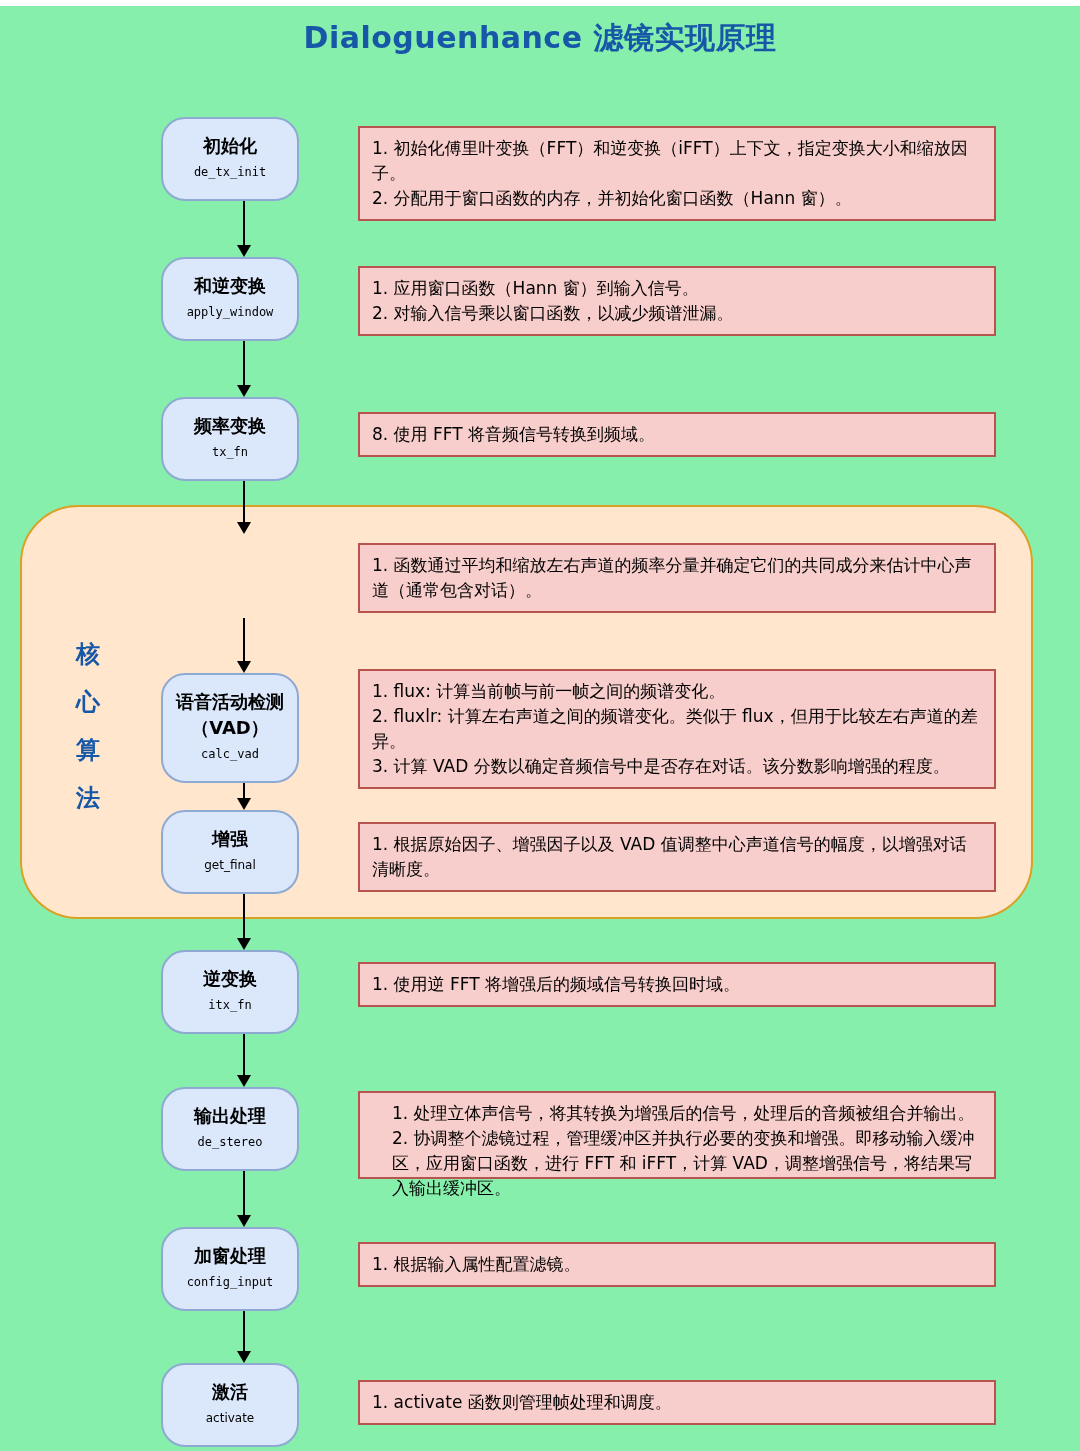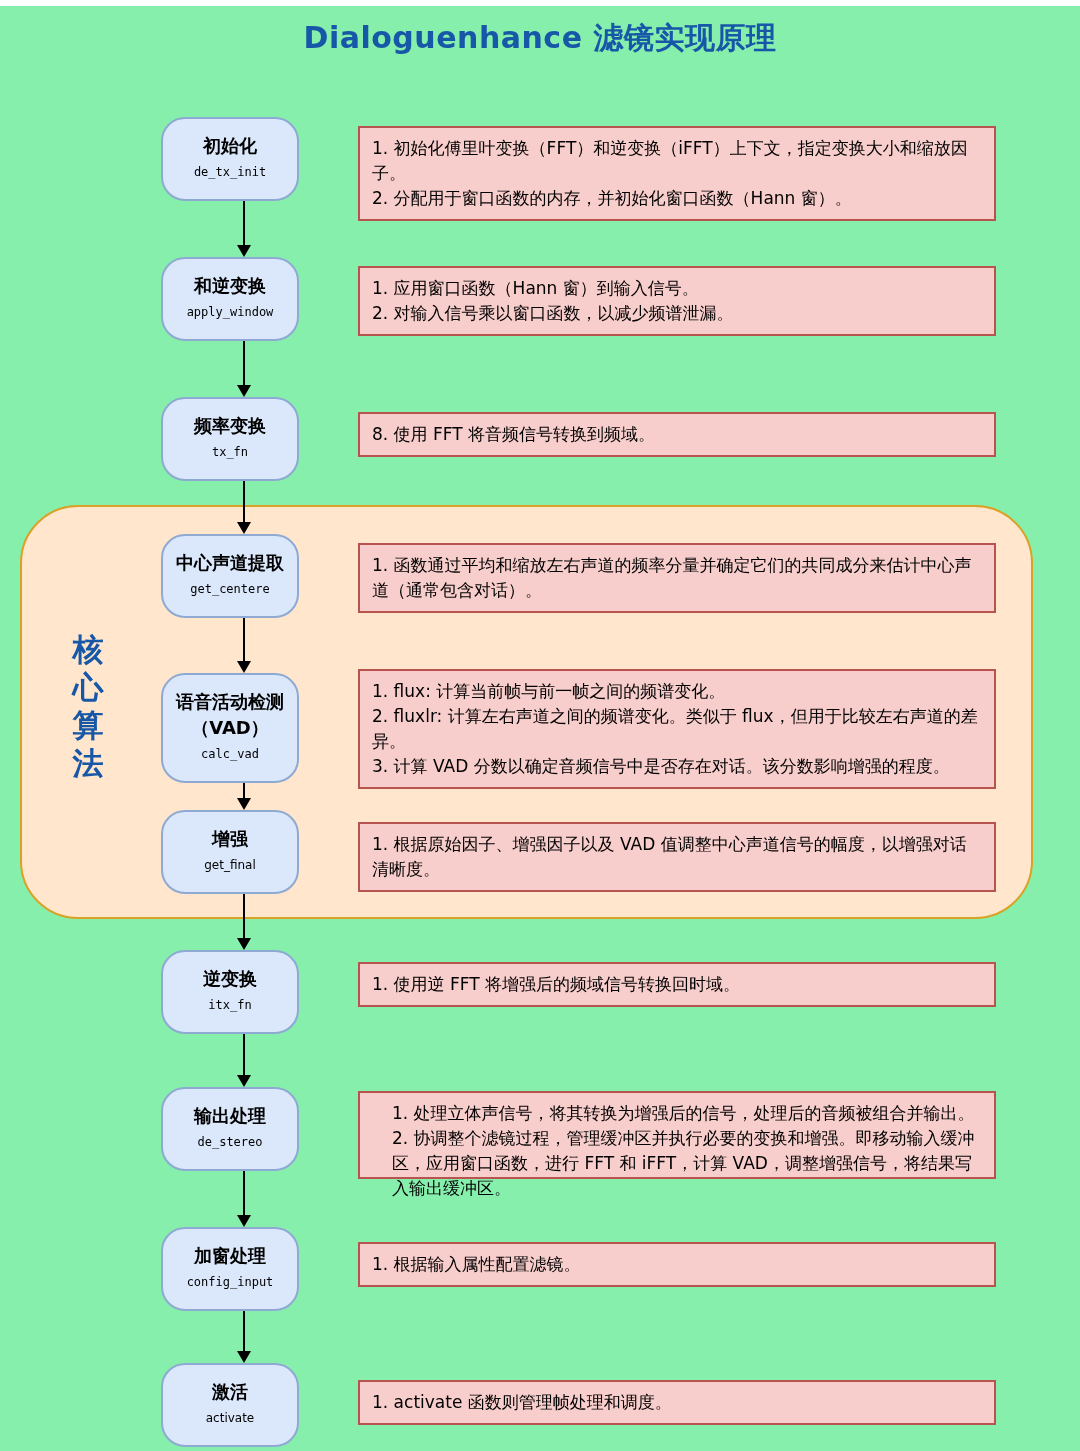--- a/index.html
+++ b/index.html
@@ -22,22 +22,22 @@
     font-size:30px;font-weight:bold;color:var(--accent-blue);letter-spacing:0.5px;
   }
 
   .core-container{
     position:absolute;left:20px;top:499px;width:1013px;height:414px;
     background:var(--container-fill);border:2px solid var(--container-border);
     border-radius:58px;box-sizing:border-box;z-index:0;
   }
   .core-label{
     position:absolute;left:68px;top:624px;width:40px;
-    font-size:31px;font-weight:bold;color:var(--accent-blue);
-    line-height:38px;word-break:break-all;text-align:center;z-index:2;
+    font-size:24px;font-weight:bold;color:var(--accent-blue);
+    line-height:48px;word-break:break-all;text-align:center;z-index:2;
   }
 
   .node{
     position:absolute;left:161px;width:138px;height:84px;box-sizing:border-box;
     background:var(--node-fill);border:2px solid var(--node-border);border-radius:24px;
     display:flex;flex-direction:column;justify-content:center;align-items:center;
     z-index:2;text-align:center;
   }
   .node.tall{height:110px;}
   .node-title{font-size:18px;font-weight:bold;line-height:26px;color:var(--text);}
@@ -83,24 +83,20 @@
   </div>
   <div class="desc" style="top:260px">1. 应用窗口函数（Hann 窗）到输入信号。
 2. 对输入信号乘以窗口函数，以减少频谱泄漏。</div>
 
   <div class="node" style="top:391px">
     <div class="node-title">频率变换</div>
     <div class="node-code">tx_fn</div>
   </div>
   <div class="desc" style="top:406px">8. 使用 FFT 将音频信号转换到频域。</div>
 
-  <div class="node" style="top:528px">
-    <div class="node-title">中心声道提取</div>
-    <div class="node-code">get_centere</div>
-  </div>
   <div class="desc" style="top:537px">1. 函数通过平均和缩放左右声道的频率分量并确定它们的共同成分来估计中心声道（通常包含对话）。</div>
 
   <div class="node tall" style="top:667px">
     <div class="node-title">语音活动检测</div>
     <div class="node-title">（VAD）</div>
     <div class="node-code">calc_vad</div>
   </div>
   <div class="desc" style="top:663px">1. flux: 计算当前帧与前一帧之间的频谱变化。
 2. fluxlr: 计算左右声道之间的频谱变化。类似于 flux，但用于比较左右声道的差异。
 3. 计算 VAD 分数以确定音频信号中是否存在对话。该分数影响增强的程度。</div>

